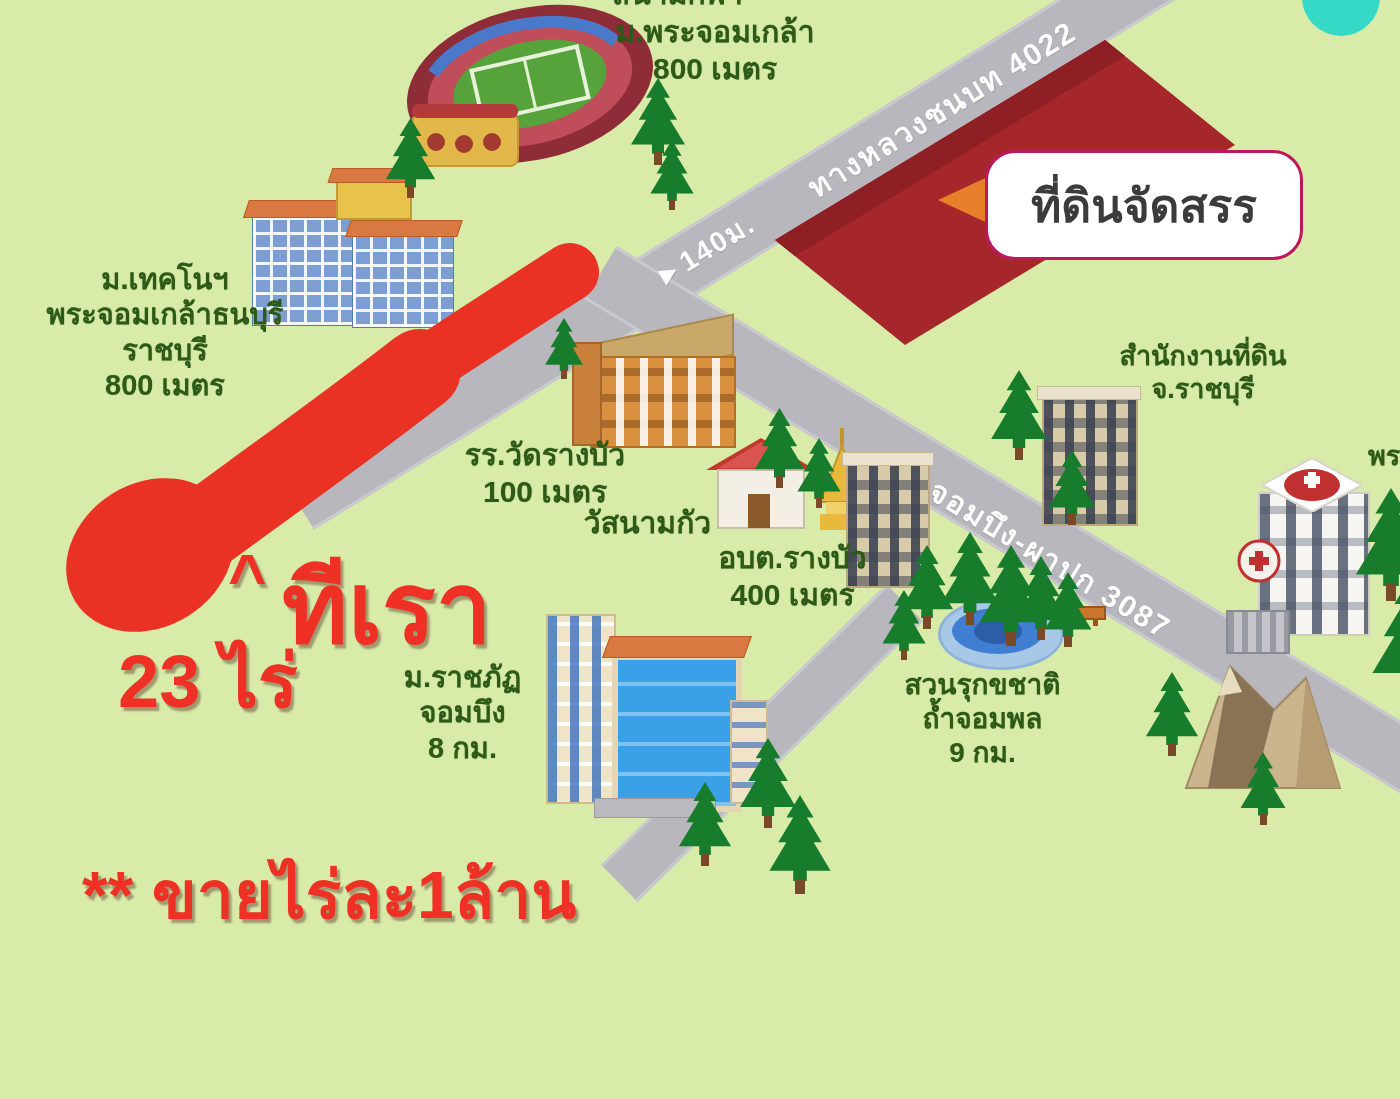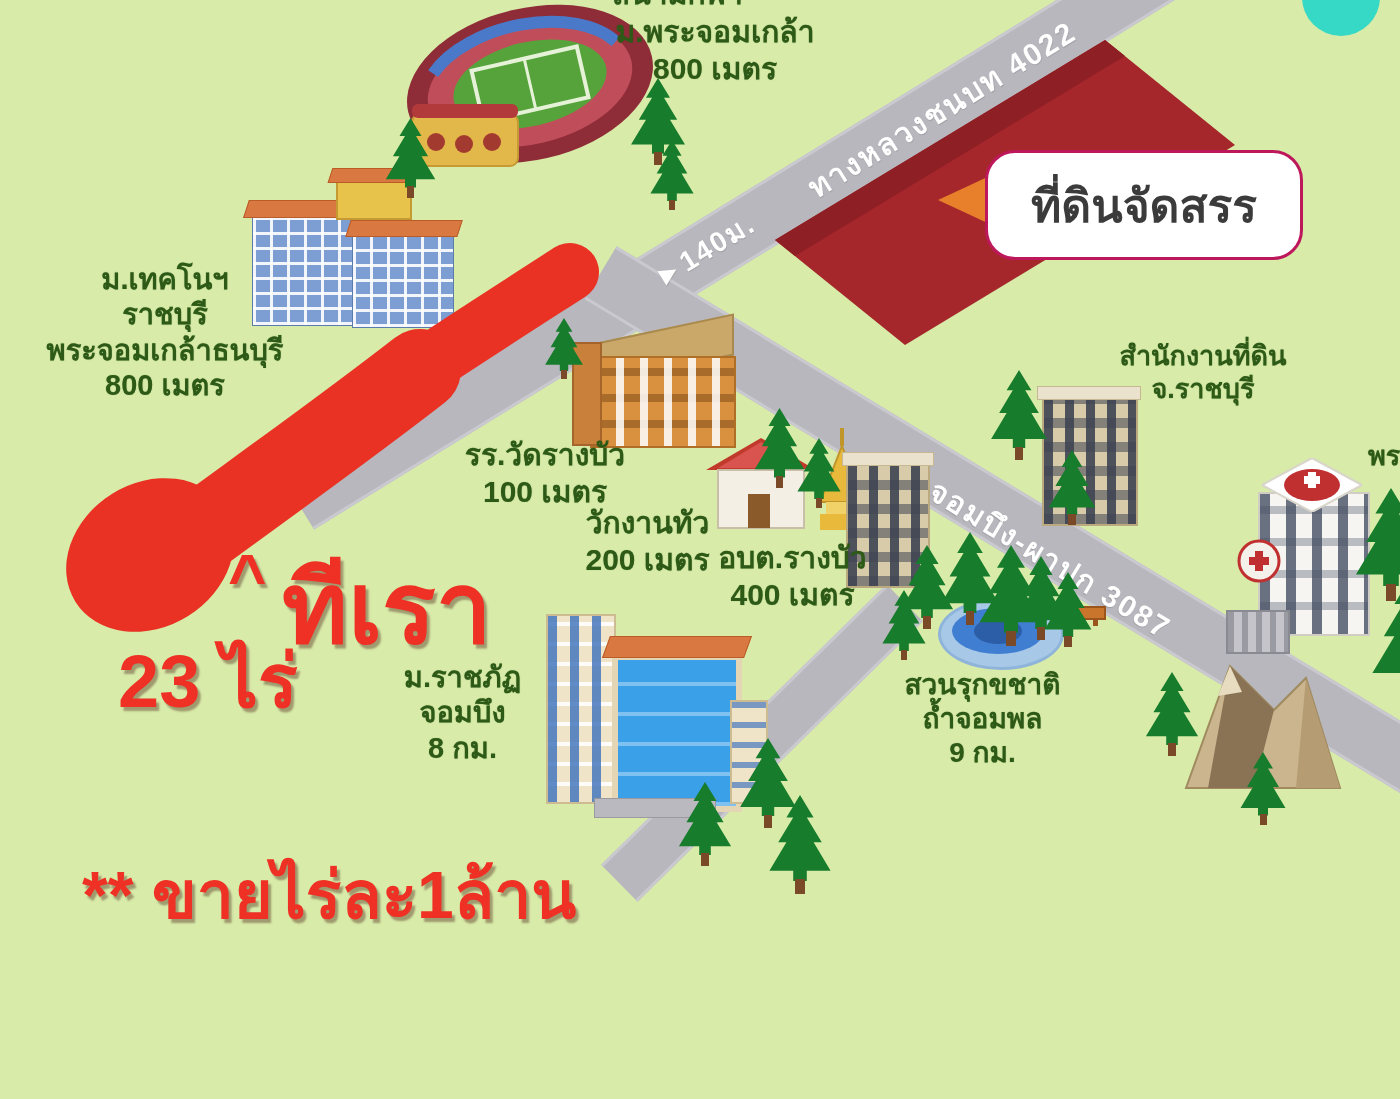--- a/index.html
+++ b/index.html
@@ -227,31 +227,30 @@
       <div class="trunk"></div>
     </div>
 
   <div class="lbl" style="left:612px;top:-24px;font-size:30px;">สนามกีฬา</div>
   <div class="lbl" style="left:600px;top:14px;font-size:30px;width:230px;">
     <div>ม.พระจอมเกล้า</div>
     <div>800 เมตร</div>
   </div>
   <div class="lbl" style="left:20px;top:262px;font-size:29px;width:290px;">
     <div>ม.เทคโนฯ</div>
+    <div>พระจอมเกล้าธนบุรี</div>
     <div>ราชบุรี</div>
-    <div>พระจอมเกล้าธนบุรี</div>
     <div>800 เมตร</div>
   </div>
   <div class="lbl" style="left:430px;top:437px;font-size:30px;width:230px;">
     <div>รร.วัดรางบัว</div>
     <div>100 เมตร</div>
   </div>
   <div class="lbl" style="left:535px;top:505px;font-size:30px;width:225px;">
-    <div>วักงานทัว</div>
-    <div>200 เมตร</div>
+    <div>วัสนามกัว</div>
   </div>
   <div class="lbl" style="left:680px;top:540px;font-size:30px;width:225px;">
     <div>อบต.รางบัว</div>
     <div>400 เมตร</div>
   </div>
   <div class="lbl" style="left:1088px;top:340px;font-size:27px;width:230px;">
     <div>สำนักงานที่ดิน</div>
     <div>จ.ราชบุรี</div>
   </div>
   <div class="lbl" style="left:375px;top:660px;font-size:29px;width:175px;">

